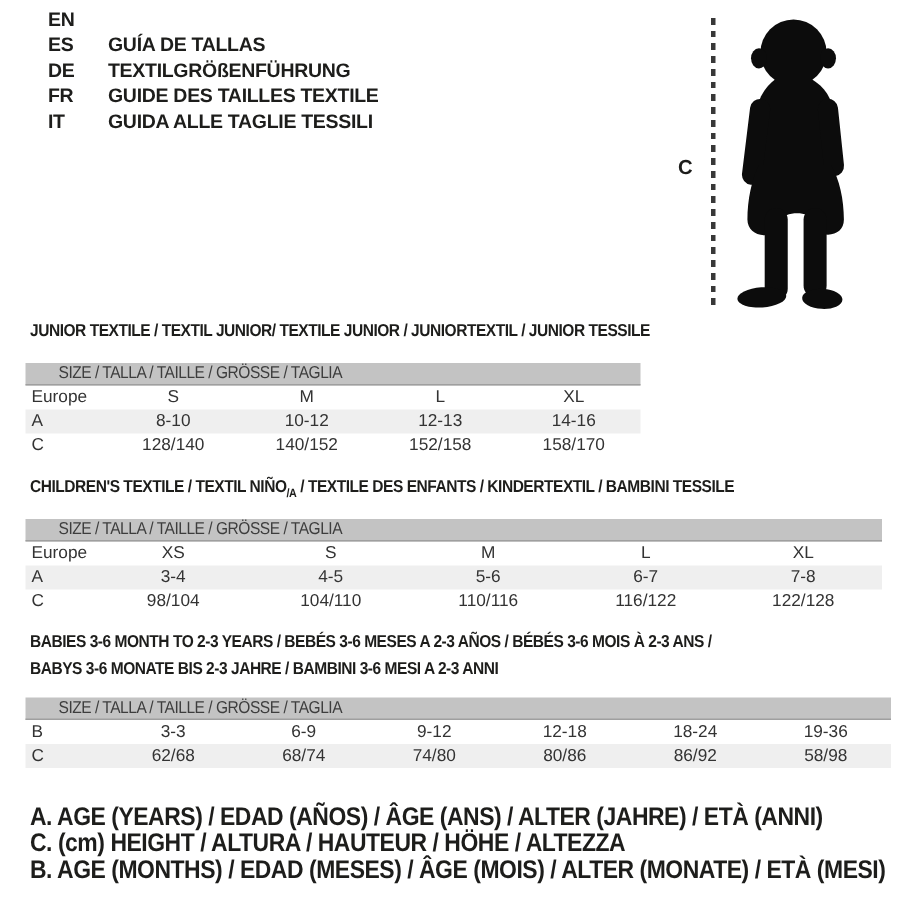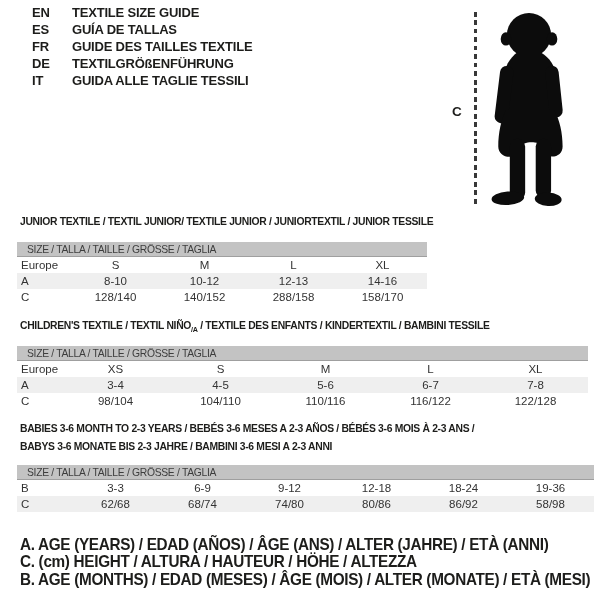--- a/index.html
+++ b/index.html
@@ -27,21 +27,21 @@
   .cond { display:inline-block; transform:scaleX(0.9); transform-origin:0 0;
           letter-spacing:-0.35px; white-space:nowrap; }
   .sub  { font-size:8px; position:relative; top:2.5px; }
   
   .size-table { position:absolute; font-size:11.5px; color:#333333; }
   .junior-table   { left:17px; top:242px; width:410px; }
   .children-table { left:17px; top:346px; width:571px; }
   .babies-table   { left:17px; top:465px; width:577px; }
   .t-bar {
     height:15px; background:#c3c3c3; border-bottom:1px solid #9f9f9f;
-    display:flex; align-items:center; padding-left:10px; box-sizing:border-box;
+    display:flex; align-items:center; padding-left:22px; box-sizing:border-box;
     color:#3d3d3d;
   }
   .t-row { display:flex; height:16px; align-items:center; }
   .t-row.shaded { background:#efefef; }
   .t-label { padding-left:4px; box-sizing:border-box; }
   .junior-table   .t-label { width:54px; }
   .children-table .t-label { width:46px; }
   .babies-table   .t-label { width:55px; }
   .t-cell { flex:1; text-align:center; }
   
@@ -50,33 +50,32 @@
   .footnote-line { height:17.3px; }
 </style>
 </head>
 <body>
 
 <div class="canvas">
 
   <div class="lang-list">
     <div class="lang-row">
       <span class="lang-code">EN</span>
-      <span class="lang-label">TEXTILE SIZE GUIDE</span>
     </div>
     <div class="lang-row">
       <span class="lang-code">ES</span>
       <span class="lang-label">GUÍA DE TALLAS</span>
     </div>
     <div class="lang-row">
+      <span class="lang-code">DE</span>
+      <span class="lang-label">TEXTILGRÖßENFÜHRUNG</span>
+    </div>
+    <div class="lang-row">
       <span class="lang-code">FR</span>
       <span class="lang-label">GUIDE DES TAILLES TEXTILE</span>
-    </div>
-    <div class="lang-row">
-      <span class="lang-code">DE</span>
-      <span class="lang-label">TEXTILGRÖßENFÜHRUNG</span>
     </div>
     <div class="lang-row">
       <span class="lang-code">IT</span>
       <span class="lang-label">GUIDA ALLE TAGLIE TESSILI</span>
     </div>
   </div>
 
   <div class="measure-line"></div>
   <div class="measure-label">C</div>
   <svg class="baby-svg" viewBox="0 0 100 212" aria-hidden="true">
@@ -113,21 +112,21 @@
       <span class="t-label">A</span>
       <span class="t-cell">8-10</span>
       <span class="t-cell">10-12</span>
       <span class="t-cell">12-13</span>
       <span class="t-cell">14-16</span>
     </div>
     <div class="t-row">
       <span class="t-label">C</span>
       <span class="t-cell">128/140</span>
       <span class="t-cell">140/152</span>
-      <span class="t-cell">288/158</span>
+      <span class="t-cell">152/158</span>
       <span class="t-cell">158/170</span>
     </div>
   </div>
 
   <div class="section-heading h-children">
     <span class="cond"><span>CHILDREN'S TEXTILE / TEXTIL NIÑO</span><span class="sub">/A</span><span> / TEXTILE DES ENFANTS / KINDERTEXTIL / BAMBINI TESSILE</span></span>
   </div>
   <div class="size-table children-table">
     <div class="t-bar">
       <span class="cond">SIZE / TALLA / TAILLE / GRÖSSE / TAGLIA</span>

